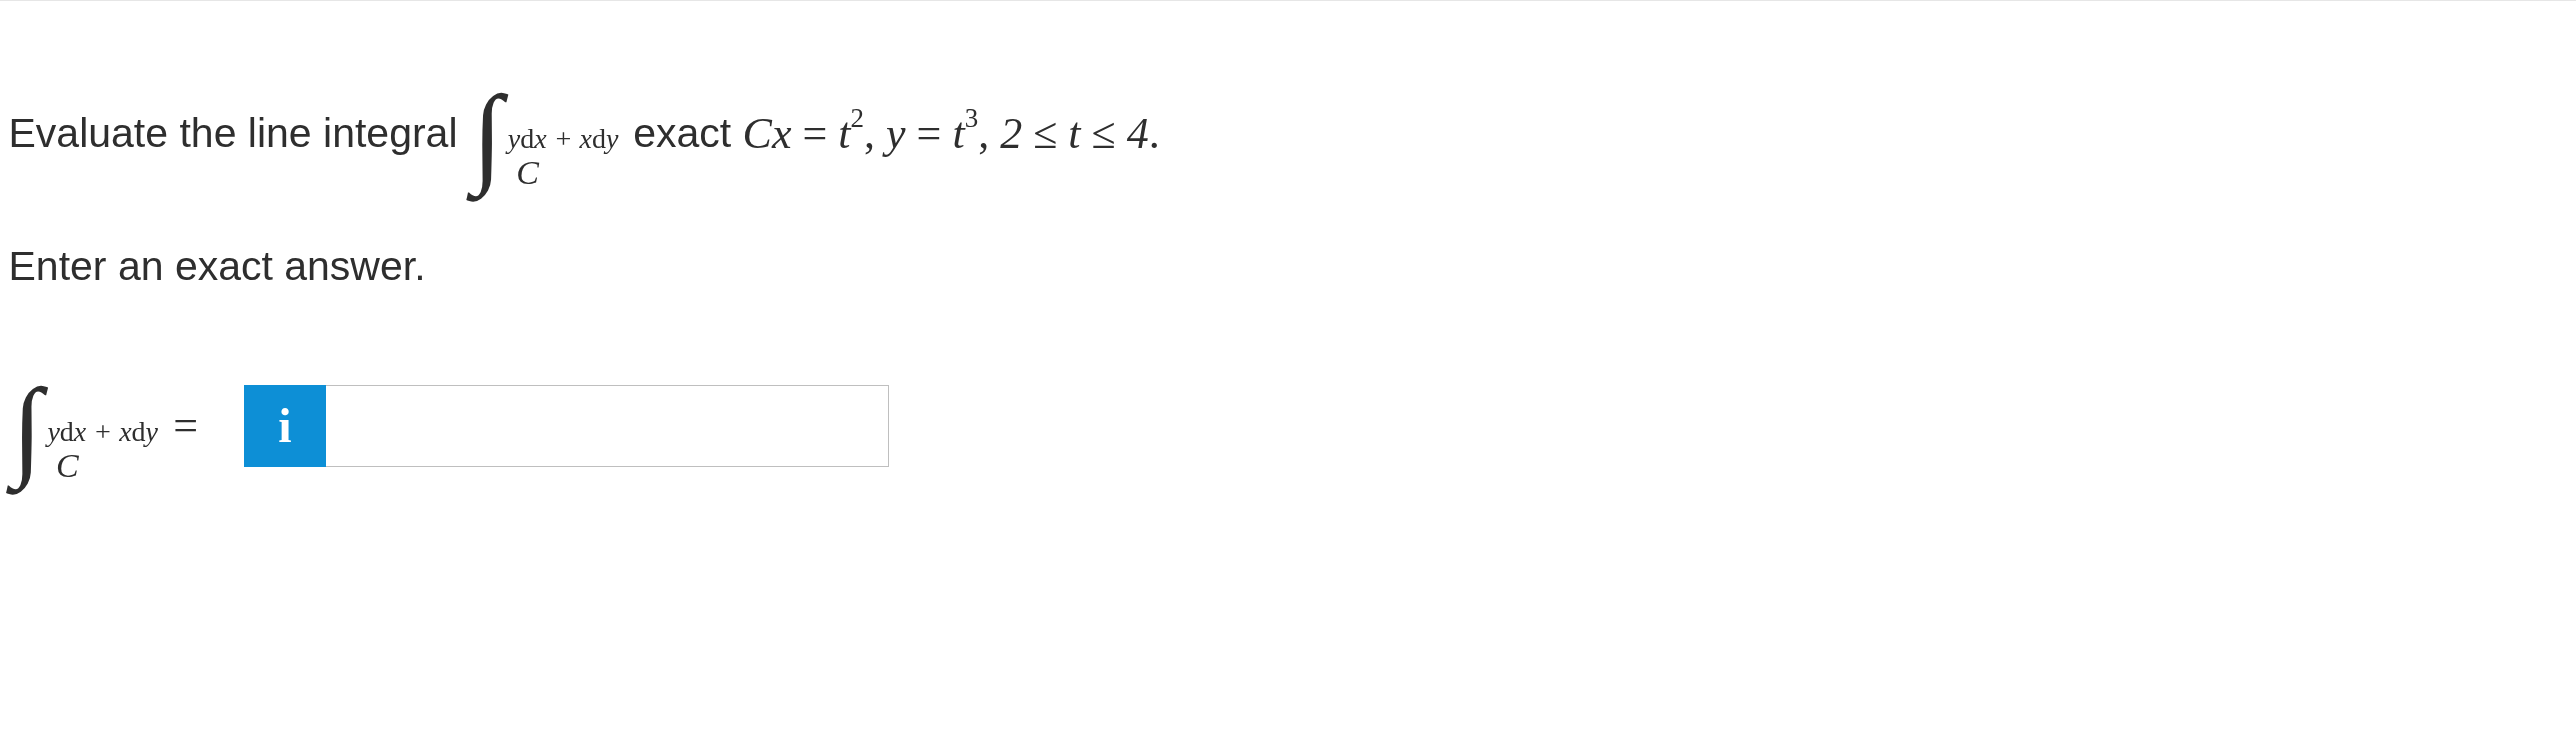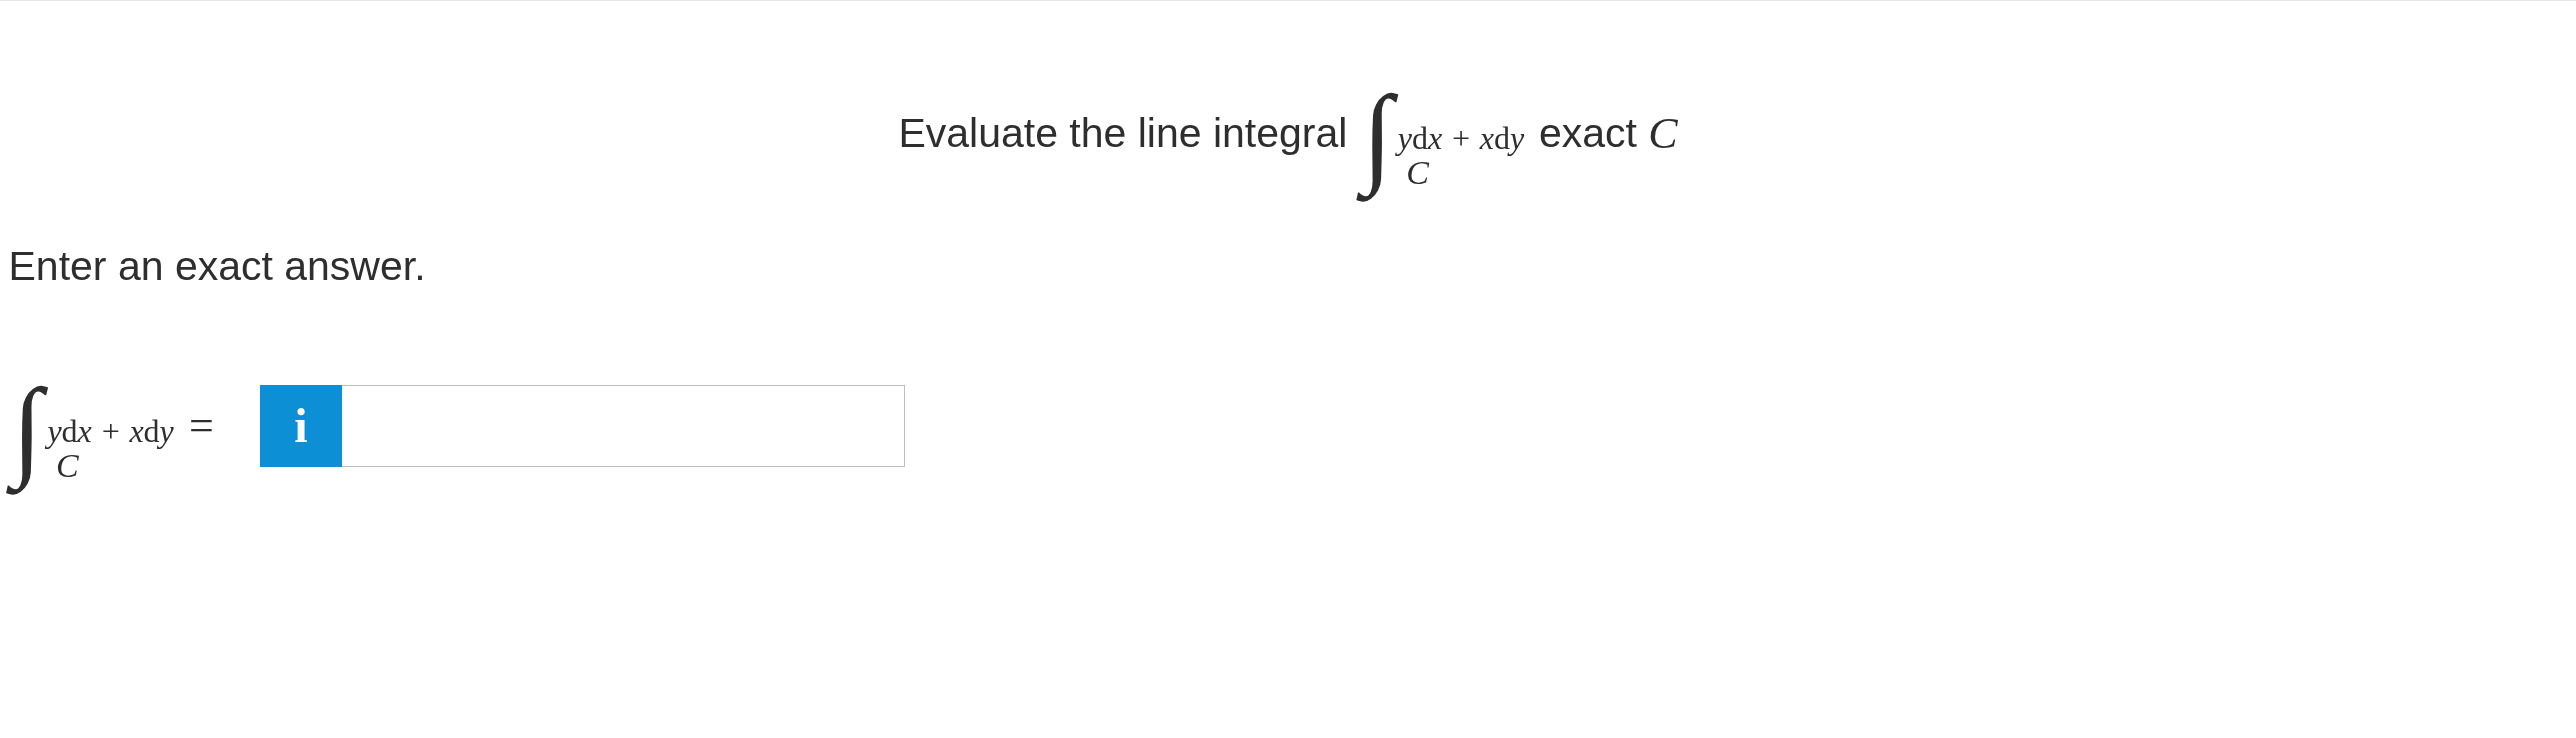--- a/index.html
+++ b/index.html
@@ -18,21 +18,21 @@
     font-size: 41px;
     line-height: 1.3;
   }
 
   .row {
     display: flex;
     align-items: center;
     flex-wrap: nowrap;
     margin-bottom: 60px;
   }
-  .row-top { margin-top: 51px; justify-content: center; }
+  .row-top { margin-top: 51px; }
 
   .text-chunk { white-space: pre; }
 
   
   .integral-block {
     display: inline-flex;
     align-items: center;
     position: relative;
     margin: 0 3.4px;
   }
@@ -52,21 +52,21 @@
     position: absolute;
     font-size: 34px;
     font-style: italic;
     font-family: "Cambria Math", "STIXGeneral", "Times New Roman", serif;
     left: 44px;
     bottom: -15.3px;
   }
   .integrand {
     font-family: "Cambria Math", "STIXGeneral", "Times New Roman", serif;
     font-style: italic;
-    font-size: 32px;
+    font-size: 28px;
     margin-left: 5.1px;
     white-space: pre;
     margin-top: 12px;
   }
   .integrand .op { font-style: normal; }
 
   .math-inline {
     font-family: "Cambria Math", "STIXGeneral", "Times New Roman", serif;
     font-style: italic;
     font-size: 44px;
@@ -132,20 +132,21 @@
     <span class="integral-block">
       <span class="int-sign-wrap">
         <span class="int-sign">∫</span>
         <span class="int-sub">C</span>
       </span>
       <span class="integrand">y<span class="op">d</span>x + x<span class="op">d</span>y</span>
     </span>
 
     <span class="text-chunk"> exact </span>
     <span class="math-inline">C</span>
+    <span class="math-inline">x <span class="op">=</span> t<sup>2</sup><span class="op">,</span> y <span class="op">=</span> t<sup>3</sup><span class="op">,</span> 2 <span class="op">≤</span> t <span class="op">≤</span> 4<span class="op">.</span></span>
   </div>
 
   <div class="row instr">
     <span class="text-chunk">Enter an exact answer.</span>
   </div>
 
   <div class="answer-row">
     <span class="integral-block">
       <span class="int-sign-wrap">
         <span class="int-sign">∫</span>

